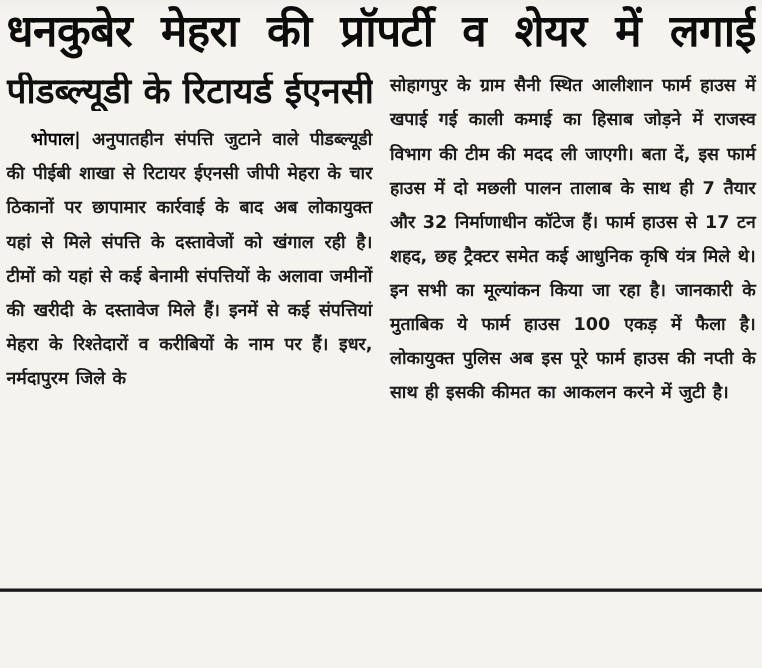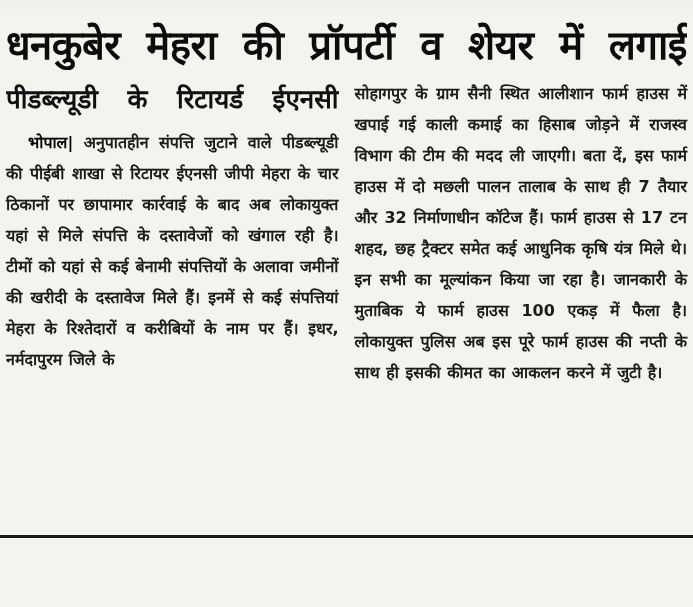--- a/index.html
+++ b/index.html
@@ -16,21 +16,21 @@
     background: var(--paper);
     overflow: hidden;
     font-family: "DejaVu Sans", sans-serif;
     color: var(--ink);
   }
   .clip {
     position: relative;
     box-sizing: border-box;
     width: 693px;
     height: 541px;
-    padding: 20px 6px 10px 6px;
+    padding: 4px 6px 10px 6px;
     background:
       linear-gradient(180deg, rgba(0,0,0,0.02), rgba(0,0,0,0) 12px),
       var(--paper);
   }
   
   .headline {
     margin: 0 0 8px 0;
     font-weight: 800;
     color: #0c0c0c;
     letter-spacing: -0.5px;
@@ -55,21 +55,21 @@
     min-width: 0;
   }
   
   .subhead {
     margin: 4px 0 10px 0;
     font-weight: 800;
     color: #101010;
   }
   .subhead .sh-line {
     display: block;
-    font-size: 26px;
+    font-size: 32px;
     line-height: 35px;
     white-space: nowrap;
     text-align: justify;
     text-align-last: justify;
     overflow: hidden;
   }
   
   .bodytext {
     margin: 0;
     font-size: 16px;

